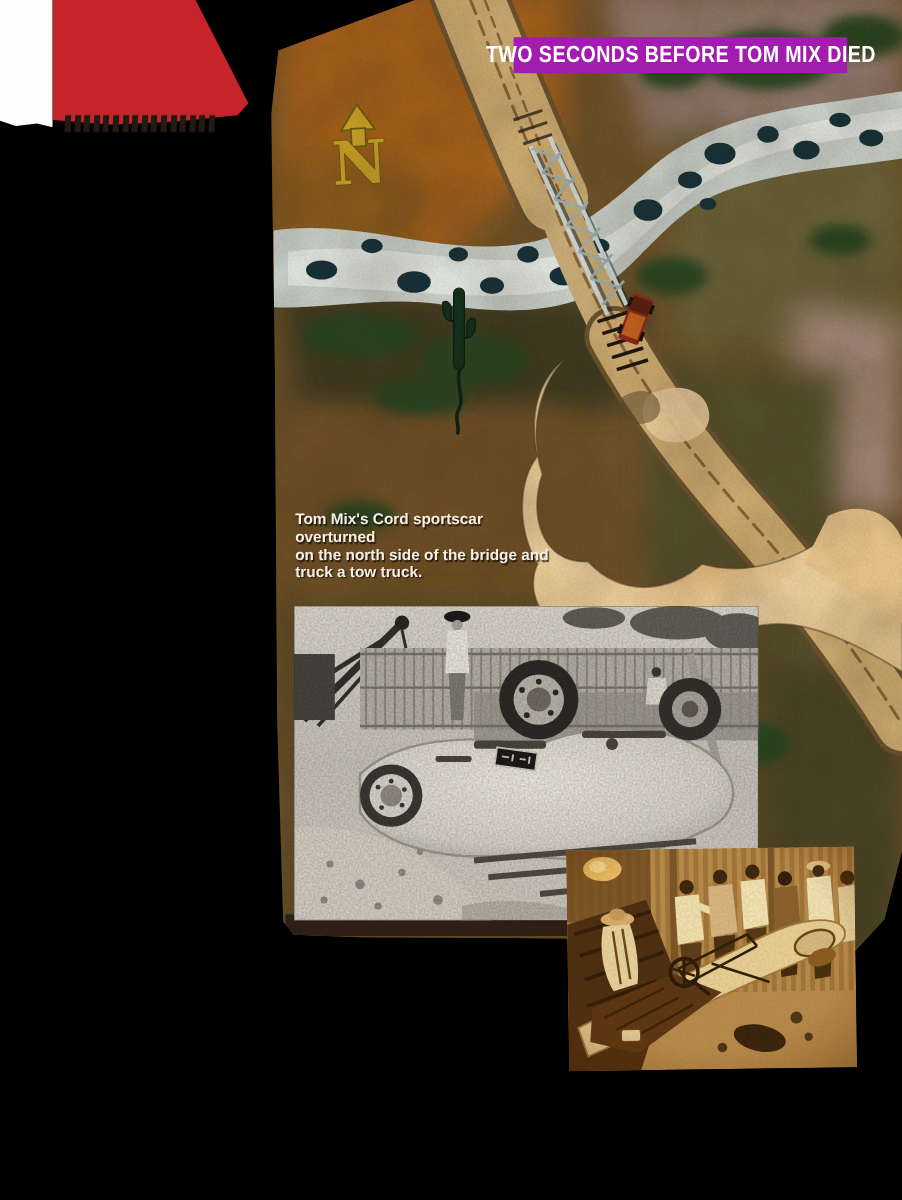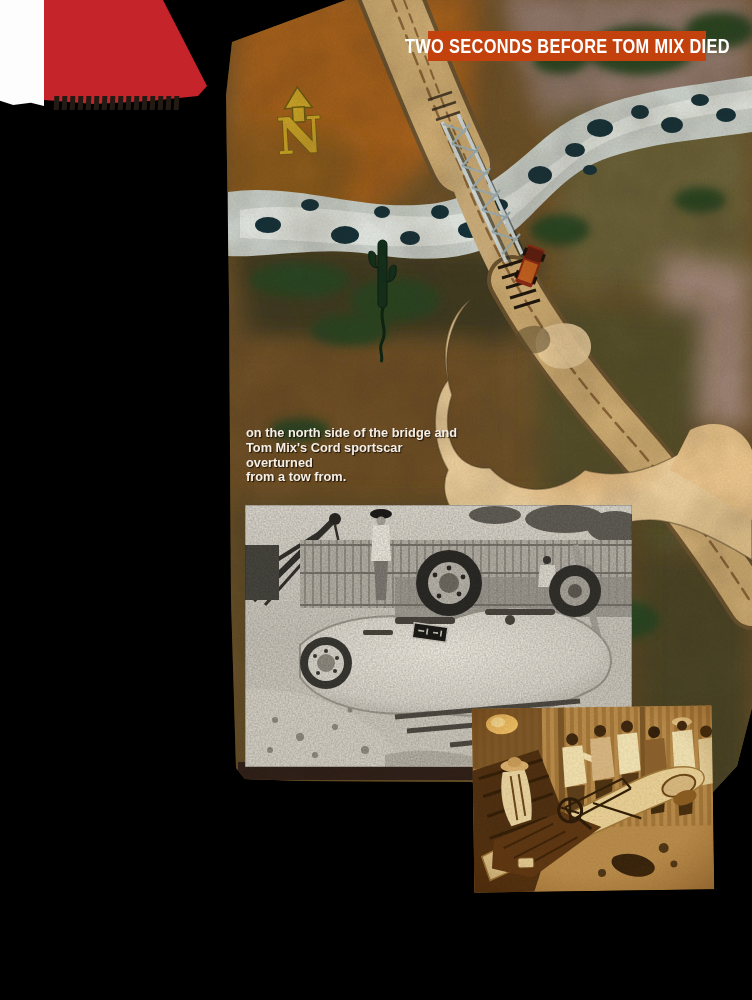--- a/index.html
+++ b/index.html
@@ -18,21 +18,21 @@
     background-size:100% 14px;background-repeat:no-repeat;background-position:0 3px;
     filter:blur(.6px);transform:skewX(-3deg);}
 
   
   svg.map{left:0;top:0;width:752px;height:1000px;z-index:1;
     clip-path:polygon(346px 0,752px 0,752px 708px,737px 766px,700px 806px,655px 838px,
       610px 836px,585px 806px,566px 792px,470px 782px,300px 781px,245px 779px,
       236px 768px,231px 600px,229px 300px,226px 95px,232px 42px);}
 
   
-  .banner{left:428px;top:31px;width:278px;height:30px;background:#c2410c;z-index:8;
+  .banner{left:428px;top:31px;width:278px;height:30px;background:#a21caf;z-index:8;
     display:flex;align-items:center;justify-content:center;}
   .banner .label{display:inline-block;color:#fff;font-weight:bold;font-size:19.5px;
     letter-spacing:.4px;white-space:nowrap;transform:scaleX(.84);transform-origin:center;}
 
   
   .caption{left:246px;top:426px;width:215px;z-index:8;color:#f5efe6;font-weight:bold;
     font-size:12.8px;line-height:14.8px;text-shadow:1px 1px 1px rgba(20,10,0,.85);}
   .caption span{display:block;}
 
   
@@ -439,22 +439,22 @@
     </g>
     <rect width="240" height="184" fill="url(#sp-vig)"></rect>
     <rect width="240" height="184" filter="url(#sp-grain)" opacity=".55"></rect>
   </svg>
 
   <div class="banner abs">
     <span class="label">TWO SECONDS BEFORE TOM MIX DIED</span>
   </div>
 
   <div class="caption abs">
+    <span>Tom Mix's Cord sportscar overturned</span>
     <span>on the north side of the bridge and</span>
-    <span>Tom Mix's Cord sportscar overturned</span>
-    <span>from a tow from.</span>
+    <span>truck a tow truck.</span>
   </div>
 
   <div class="paper-corner abs"></div>
   <div class="red-ribbon abs"></div>
   <div class="dark-text-fragment abs"></div>
 
 </div>
 
 </body></html>

